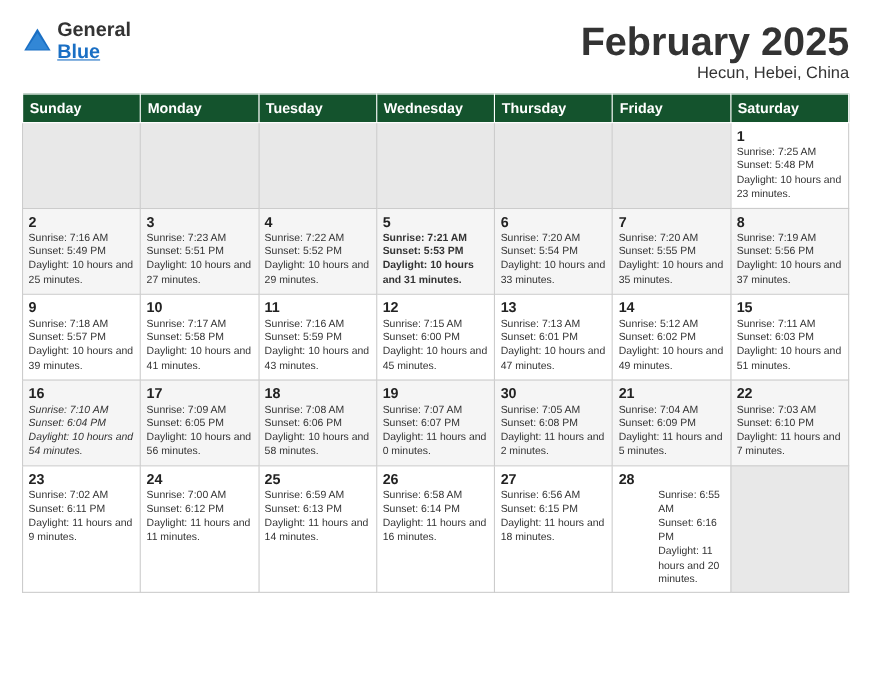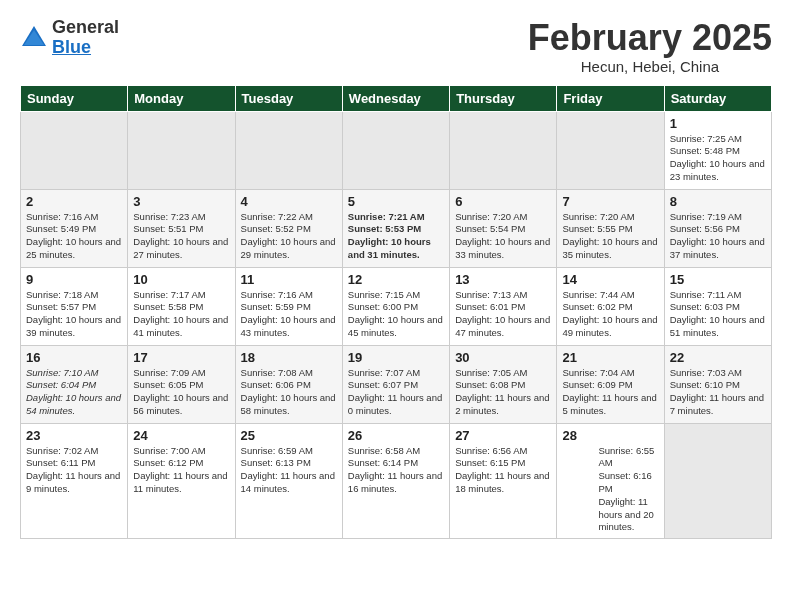--- a/index.html
+++ b/index.html
@@ -39,21 +39,21 @@
       font-weight: bold;
       color: #1a6fc4;
       text-decoration: underline;
     }
     .logo-icon {
       width: 28px;
       height: 28px;
       margin-right: 4px;
     }
     .title-block {
-      text-align: center;
+      text-align: right;
     }
     .month-title {
       font-size: 36px;
       font-weight: bold;
       color: #333;
       line-height: 1.1;
     }
     .location {
       font-size: 15px;
       color: #333;
@@ -218,21 +218,21 @@
 Daylight: 10 hours and 45 minutes.</div>
           </td>
           <td>
             <div class="day-num">13</div>
             <div class="day-info" style="white-space: pre-line;">Sunrise: 7:13 AM
 Sunset: 6:01 PM
 Daylight: 10 hours and 47 minutes.</div>
           </td>
           <td>
             <div class="day-num">14</div>
-            <div class="day-info" style="white-space: pre-line;">Sunrise: 7:44 AM
+            <div class="day-info" style="white-space: pre-line;">Sunrise: 5:12 AM
 Sunset: 6:02 PM
 Daylight: 10 hours and 49 minutes.</div>
           </td>
           <td>
             <div class="day-num">15</div>
             <div class="day-info" style="white-space: pre-line;">Sunrise: 7:11 AM
 Sunset: 6:03 PM
 Daylight: 10 hours and 51 minutes.</div>
           </td>
         </tr>

